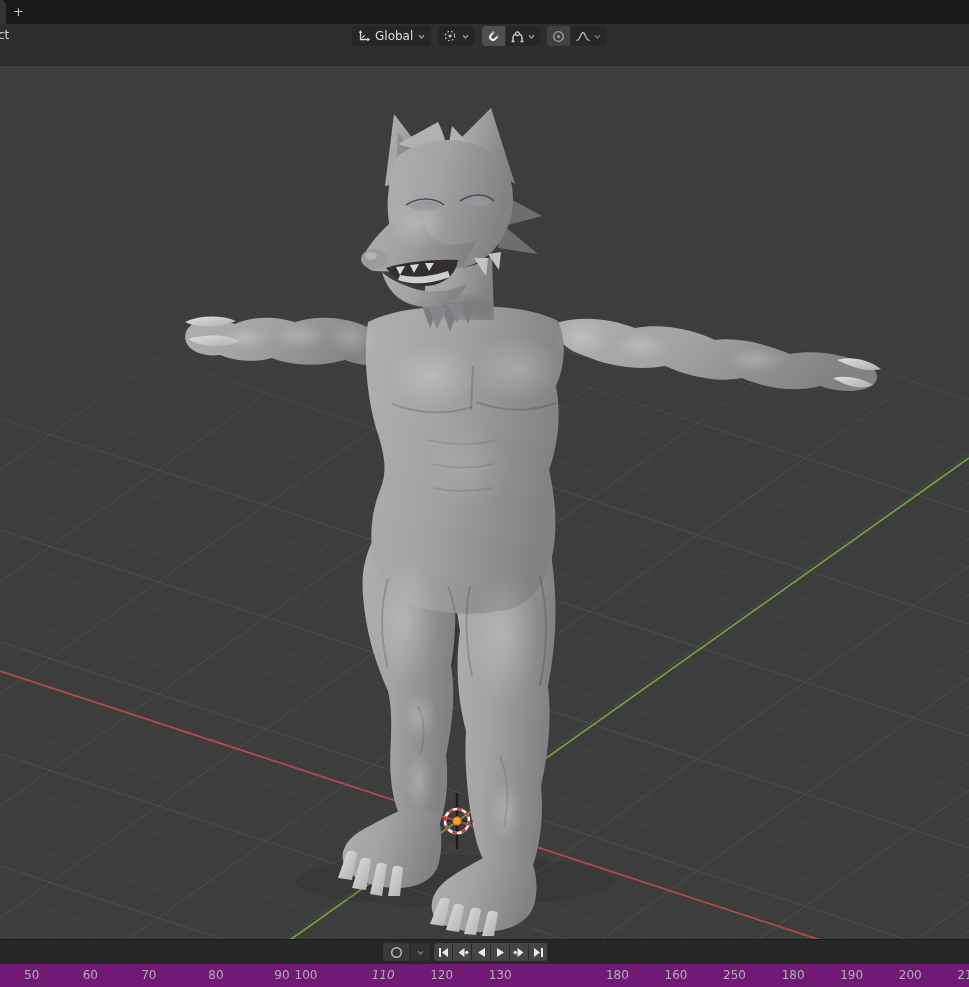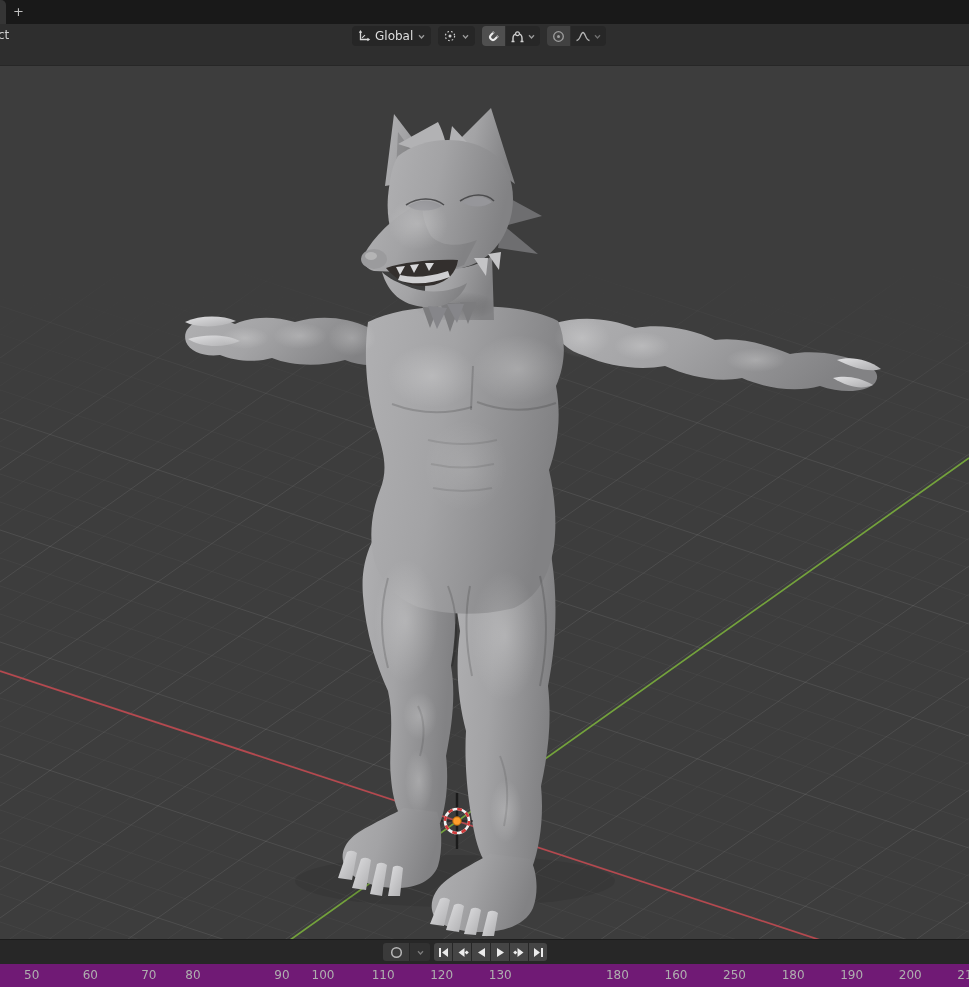--- a/index.html
+++ b/index.html
@@ -399,24 +399,24 @@
               <rect x="9" y="1" width="2" height="9"></rect>
             </svg>
           </button>
         </div>
     </div>
   </div>
   <div class="ruler" id="ruler">
       <span class="frame-label" style="left: 31.7px;">50</span>
       <span class="frame-label" style="left: 90.27px;">60</span>
       <span class="frame-label" style="left: 148.84px;">70</span>
-      <span class="frame-label" style="left: 193px;">80</span>
+      <span class="frame-label" style="left: 216px;">80</span>
       <span class="frame-label" style="left: 265.98px; margin-left: 16px;">90</span>
-      <span class="frame-label" style="left: 323px;">100</span>
-      <span class="frame-label" style="left: 383.12px;">110</span>
+      <span class="frame-label" style="left: 306px;">100</span>
+      <span class="frame-label" style="left: 383.12px; font-style: italic;">110</span>
       <span class="frame-label" style="left: 441.69px;">120</span>
       <span class="frame-label" style="left: 500.26px;">130</span>
       <span class="frame-label" style="left: 558.83px; margin-top: 48px;">140</span>
       <span class="frame-label" style="left: 617.4px;">180</span>
       <span class="frame-label" style="left: 675.97px;">160</span>
       <span class="frame-label" style="left: 734.54px;">250</span>
       <span class="frame-label" style="left: 793.11px; text-align: right;">180</span>
       <span class="frame-label" style="left: 851.68px;">190</span>
       <span class="frame-label" style="left: 910.25px;">200</span>
       <span class="frame-label" style="left: 968.82px;">210</span>

